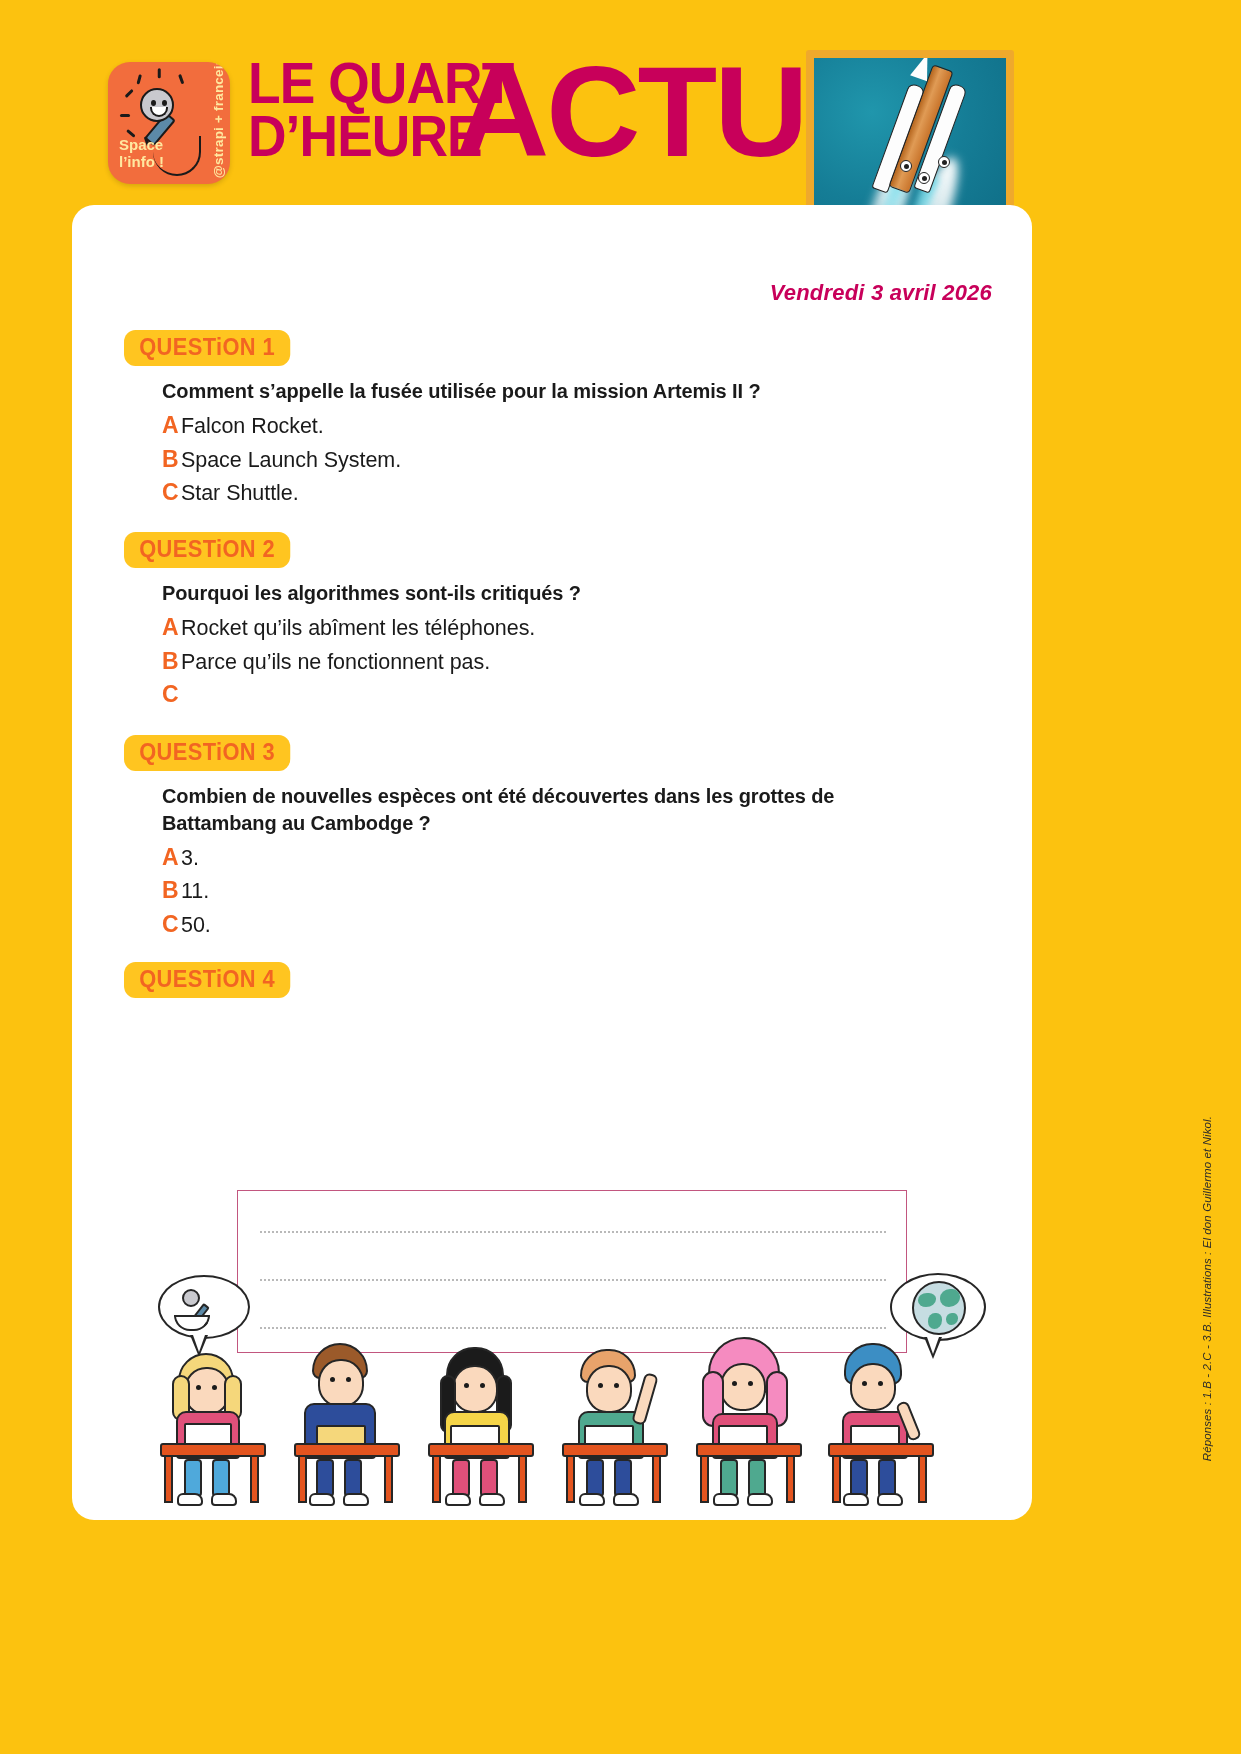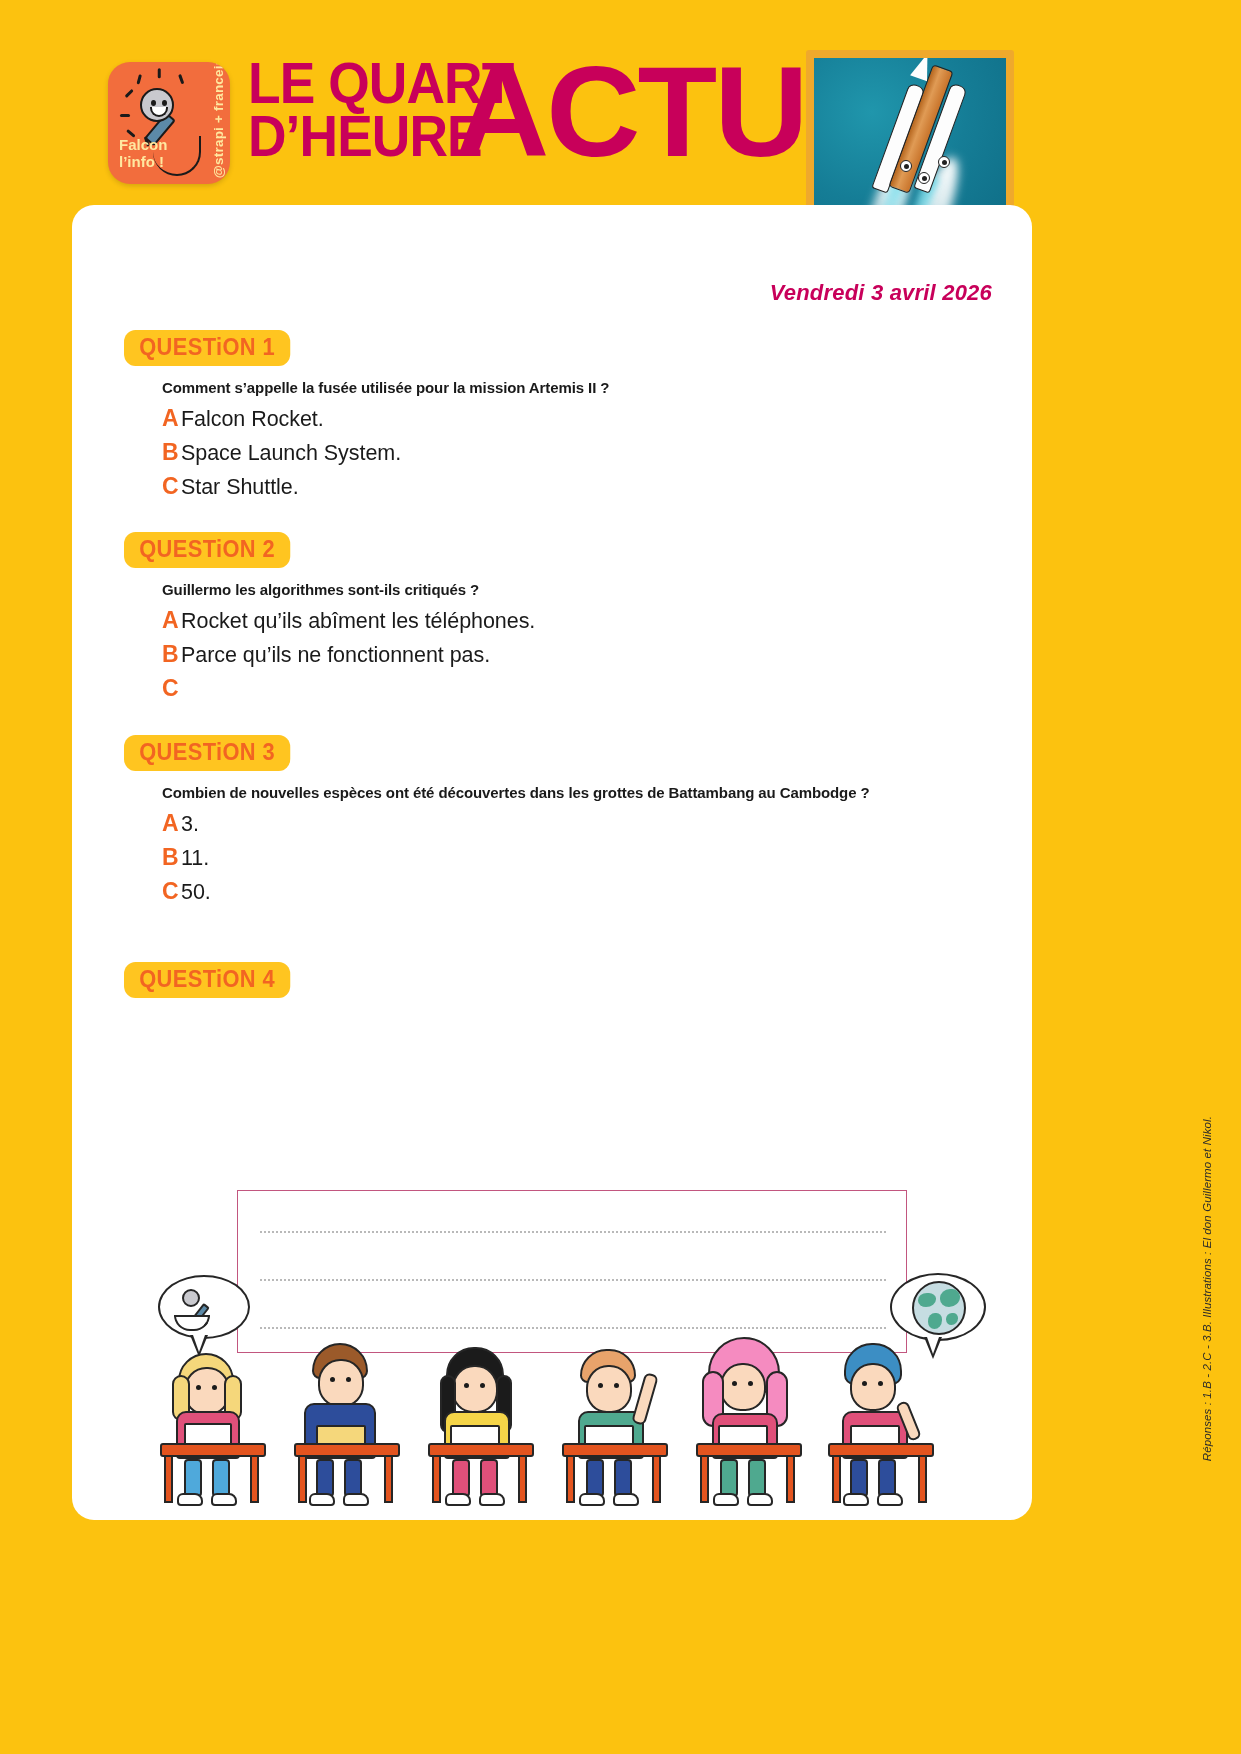--- a/index.html
+++ b/index.html
@@ -241,21 +241,21 @@
     line-height: 1;
     transform: scaleX(0.95);
     transform-origin: left center;
   }
 
   .qtext {
     margin-top: 12px;
     margin-left: 38px;
     font-family: "Liberation Sans Narrow", "Liberation Sans", sans-serif;
     font-weight: 700;
-    font-size: 15px;
+    font-size: 20px;
     color: #1a1a1a;
     line-height: 1.34;
     letter-spacing: -0.1px;
     max-width: 790px;
   }
 
   .answers { margin-top: 4px; margin-left: 38px; }
   .arow {
     display: flex;
     align-items: baseline;
@@ -423,21 +423,21 @@
 
     <span class="mic-body"></span>
     <span class="mic-cord"></span>
     <span class="mic-head">
       <span class="mic-eye-l"></span>
       <span class="mic-eye-r"></span>
       <span class="mic-smile"></span>
     </span>
 
     <div class="salut">
-      <div>Falcon</div>
+      <div>Space</div>
       <div>l’info !</div>
     </div>
     <div class="vert-tag">@strapi + franceinfo:</div>
   </div>
 
   <div class="title-block">
     <div class="title-line1">LE QUART</div>
     <div class="title-line2">D’HEURE</div>
   </div>
   <div class="title-actu">ACTU</div>
@@ -483,21 +483,21 @@
       </div>
       <div class="arow">
         <span class="aletter">C</span>
         <span class="atext">Star Shuttle.</span>
       </div>
     </div>
   </div>
 
   <div class="qblock" style="top:327px;">
     <span class="qbadge">QUESTiON 2</span>
-    <div class="qtext">Guillermo les algorithmes sont-ils critiqués ?</div>
+    <div class="qtext">Pourquoi les algorithmes sont-ils critiqués ?</div>
     <div class="answers">
       <div class="arow">
         <span class="aletter">A</span>
         <span class="atext">Rocket qu’ils abîment les téléphones.</span>
       </div>
       <div class="arow">
         <span class="aletter">B</span>
         <span class="atext">Parce qu’ils ne fonctionnent pas.</span>
       </div>
       <div class="arow">

